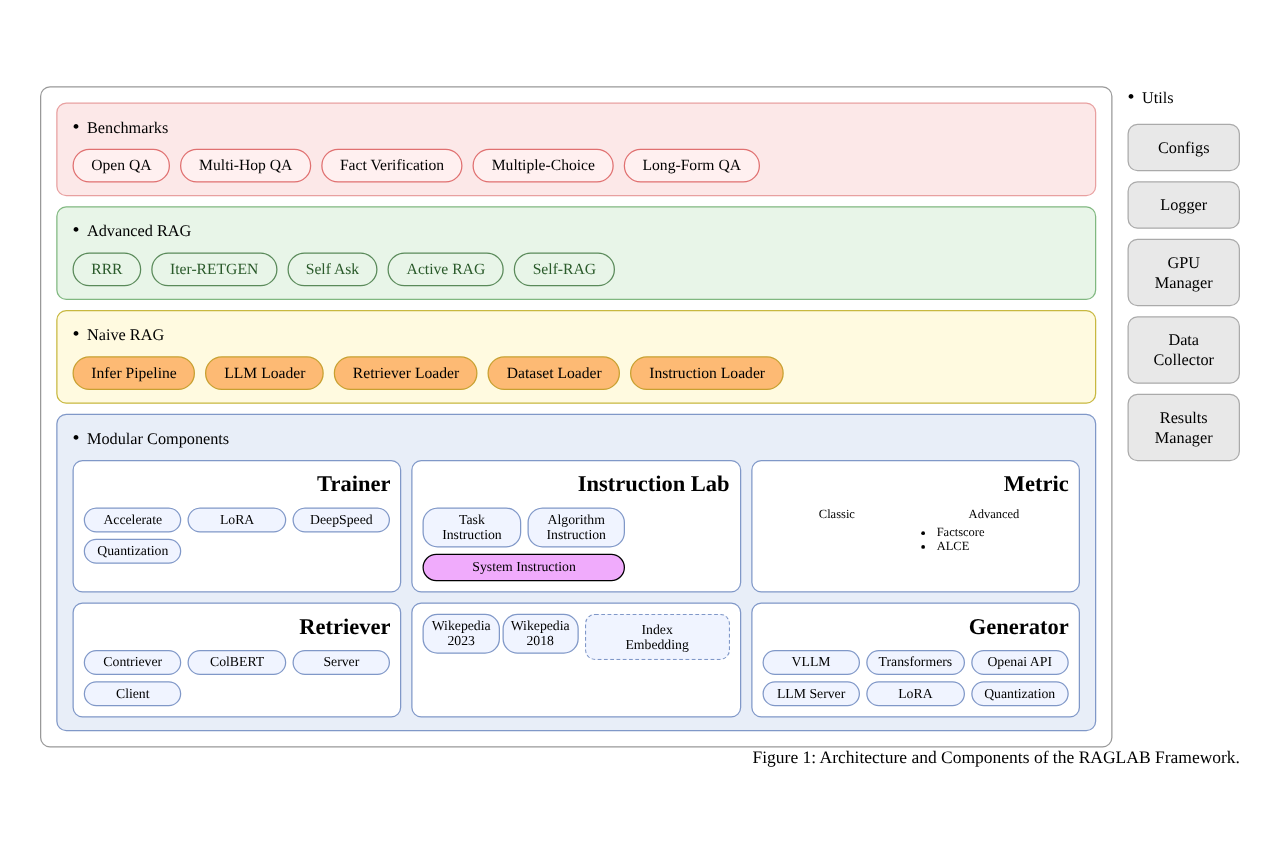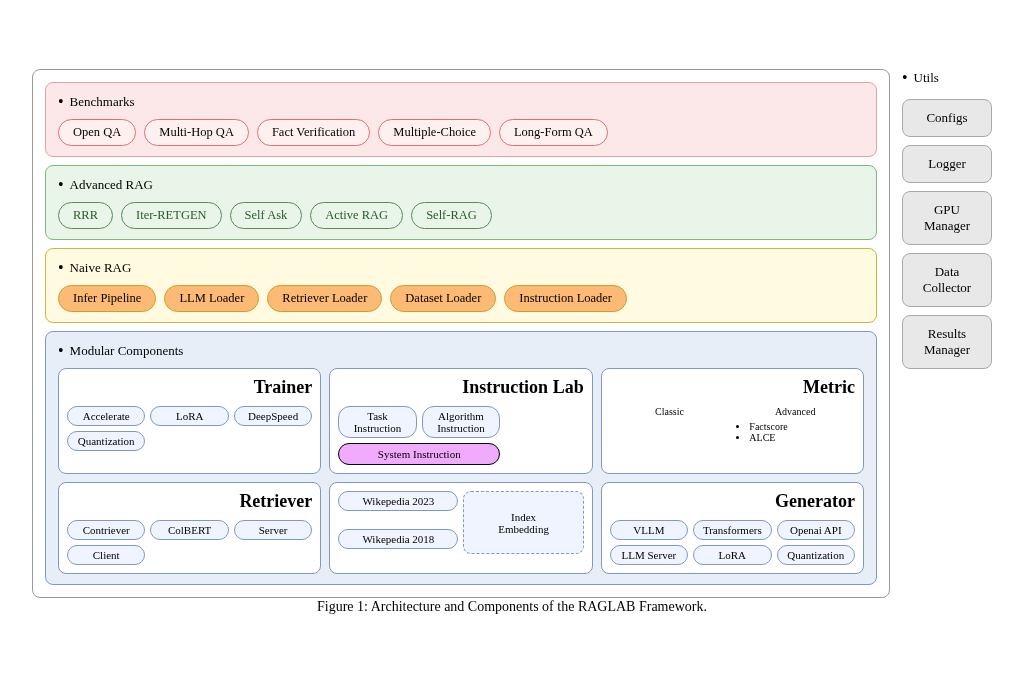--- a/index.html
+++ b/index.html
@@ -176,21 +176,21 @@
       display: flex;
       align-items: center;
       justify-content: center;
     }
     .corpus-inner {
       display: grid;
       grid-template-columns: 1fr 1fr;
       gap: 5px;
     }
     .caption {
-      text-align: center;
+      text-align: right;
       margin-top: 1px;
       font-size: 14px;
     }
     .utils-dot { font-size: 16px; }
   </style>
 </head>
 <body>
 
 <div class="page-container">
   <div class="main-layout">
@@ -286,21 +286,21 @@
             <div class="module-pills">
               <span class="module-pill">Contriever</span>
               <span class="module-pill">ColBERT</span>
               <span class="module-pill">Server</span>
               <span class="module-pill">Client</span>
             </div>
           </div>
 
           <div class="module-box">
             <div class="corpus-inner">
-              <div style="display:flex;flex-direction:column;gap:18px;">
+              <div style="display:flex;gap:2px;">
                 <span class="module-pill">Wikepedia 2023</span>
                 <span class="module-pill">Wikepedia 2018</span>
               </div>
               <div class="index-embedding">
                 <span style="white-space:pre-line; font-size:11px;">Index
 Embedding</span>
               </div>
             </div>
           </div>
 

